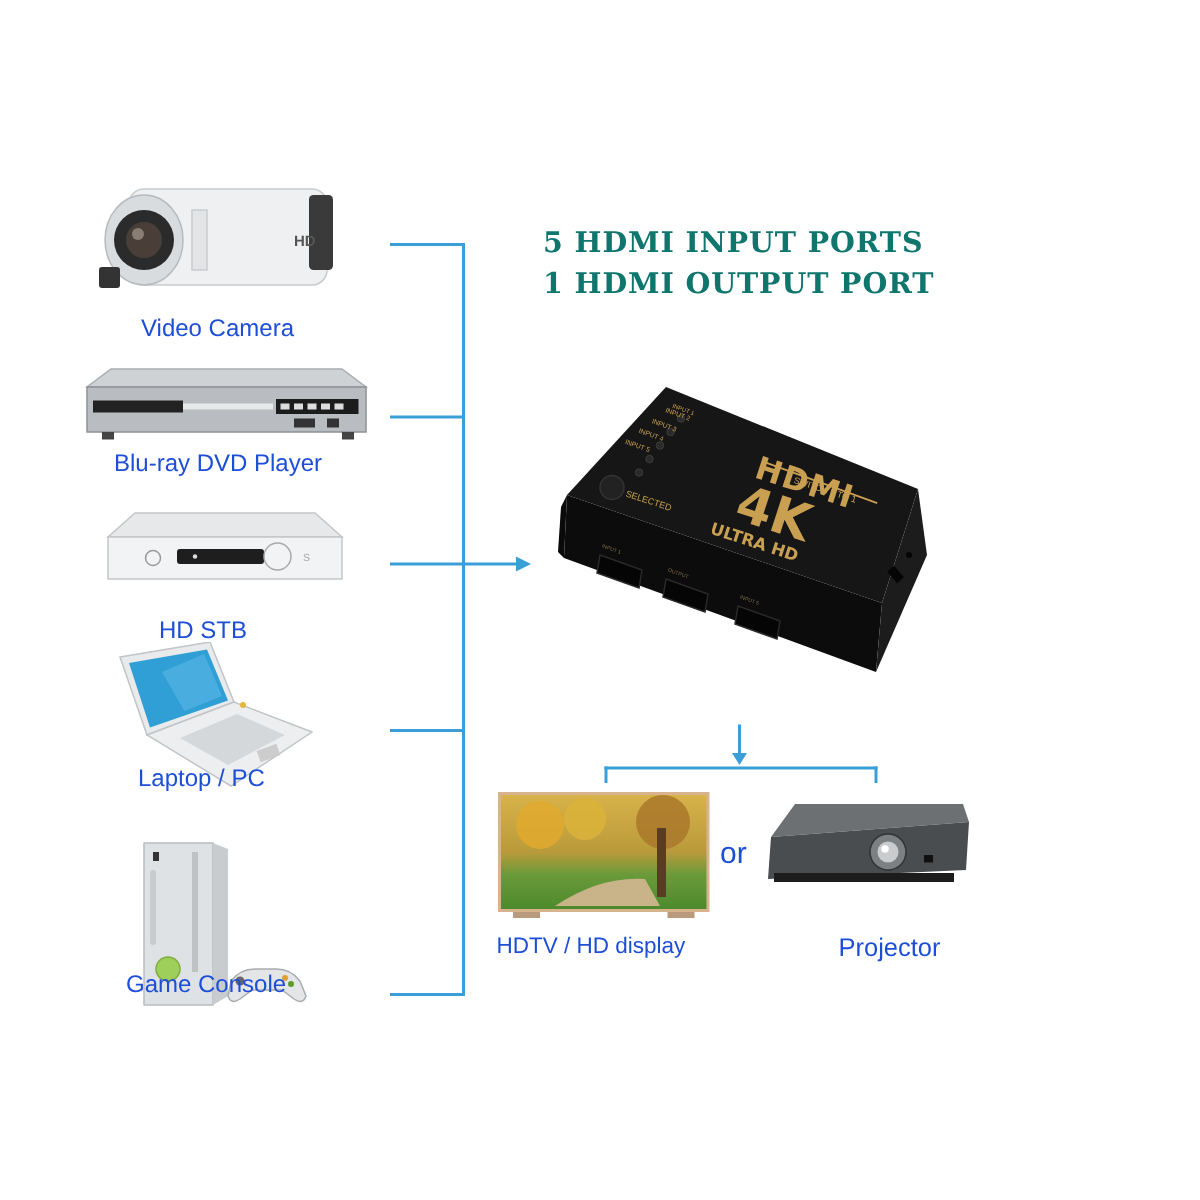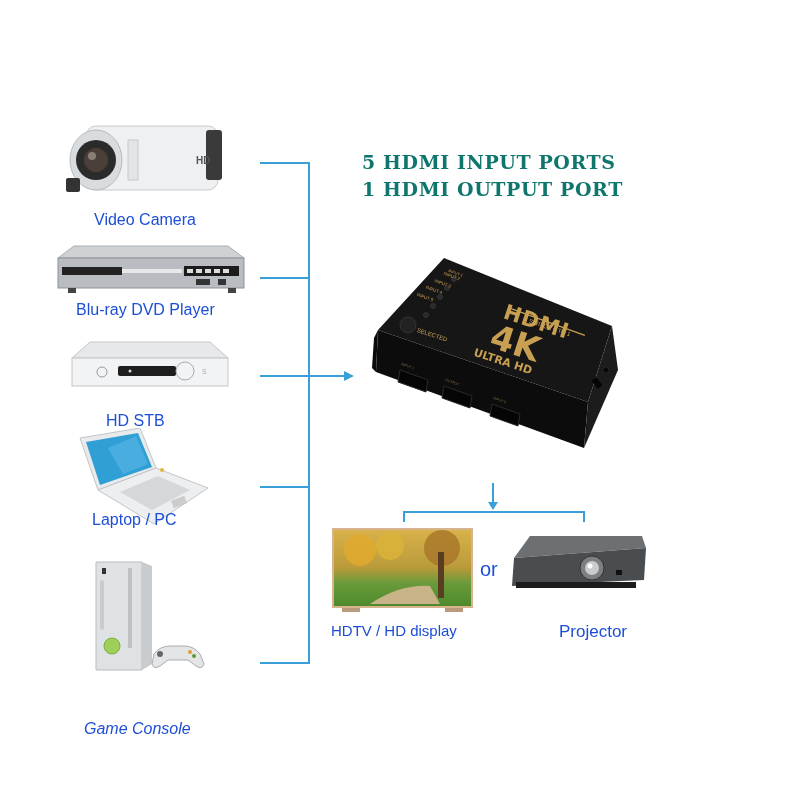--- a/index.html
+++ b/index.html
@@ -86,21 +86,21 @@
     <rect x="12" y="10" width="4" height="6" fill="#333"></rect>
     <rect x="10" y="22" width="4" height="50" rx="2" fill="#c9ccce"></rect>
     <rect x="38" y="10" width="4" height="80" fill="#bfc2c4"></rect>
     <circle cx="22" cy="88" r="8" fill="#9ecf5a" stroke="#7fae3e"></circle>
     <path d="M64,96 q6,-8 16,-8 h14 q10,0 16,8 l4,10 q-2,6 -8,2 l-8,-6 h-20 l-8,6 q-6,4 -8,-2 z" fill="#e3e5e7" stroke="#a8acaf"></path>
     <circle cx="70" cy="96" r="3" fill="#666"></circle>
     <circle cx="100" cy="94" r="2" fill="#e0a030"></circle>
     <circle cx="104" cy="98" r="2" fill="#5a9d2a"></circle>
   </svg>
 </div>
-<div class="label" style="left:84px; top:720px;font-style:italic;">Game Console</div>
+<div class="label" style="left:84px; top:648px;">Game Console</div>
 
 <div class="line" style="left:260px; top:162px; width:50px; height:2px;"></div>
 <div class="line" style="left:260px; top:277px; width:50px; height:2px;"></div>
 <div class="line" style="left:260px; top:375px; width:50px; height:2px;"></div>
 <div class="line" style="left:260px; top:486px; width:50px; height:2px;"></div>
 <div class="line" style="left:260px; top:662px; width:50px; height:2px;"></div>
 <div class="line" style="left:308px; top:162px; width:2px; height:502px;"></div>
 <div class="line" style="left:310px; top:375px; width:36px; height:2px;"></div>
 <div class="abs" style="left:344px; top:371px;">
   <svg width="10" height="10" viewBox="0 0 10 10">

